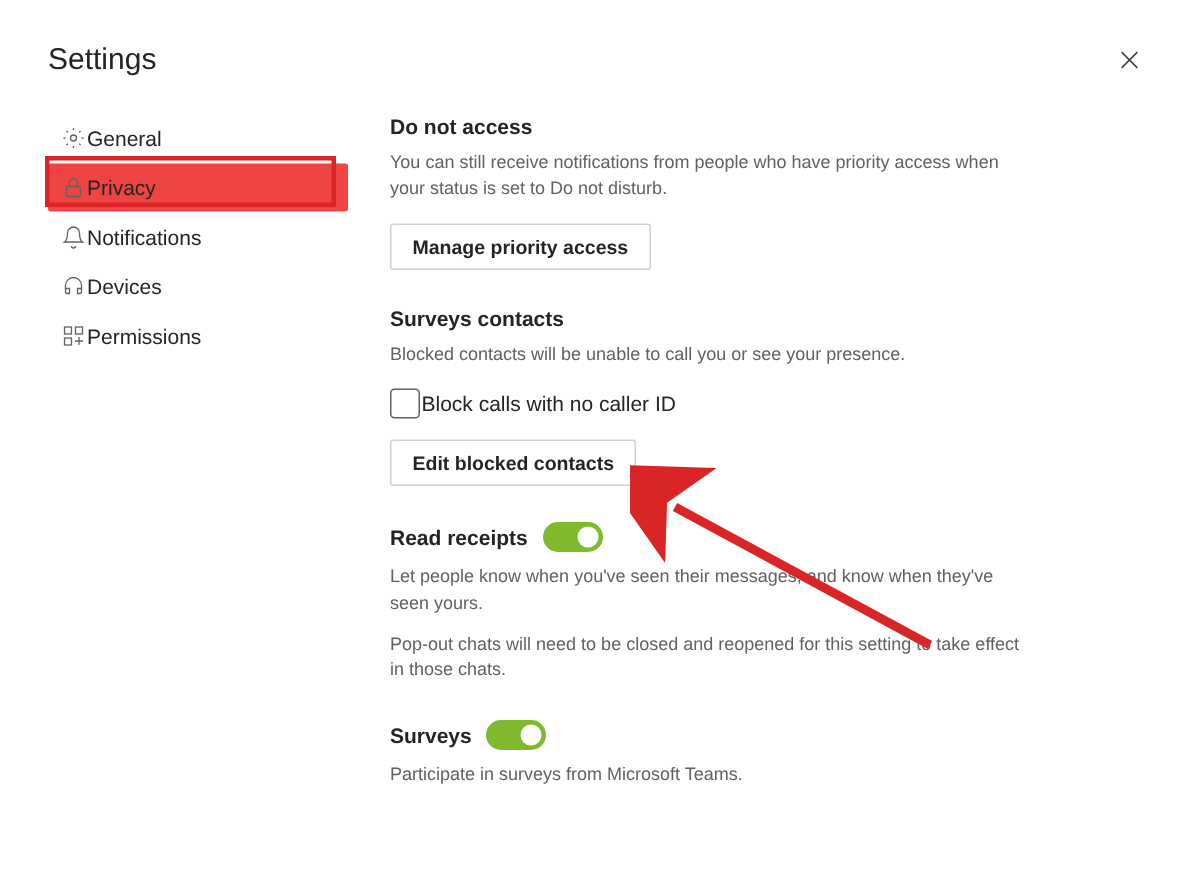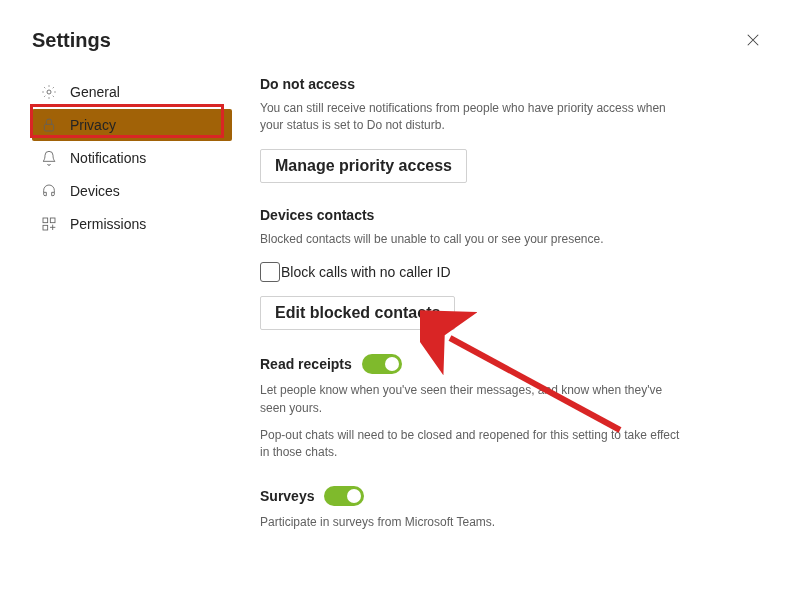--- a/index.html
+++ b/index.html
@@ -13,21 +13,21 @@
       position: relative;
     }
     .header {
       display: flex;
       justify-content: space-between;
       align-items: center;
       padding: 28px 32px 18px 32px;
     }
     .page-title {
       font-size: 20px;
-      font-weight: 700;
+      font-weight: 400;
       color: #242424;
     }
     .close-btn {
       font-size: 16px;
       color: #424242;
       cursor: pointer;
       padding: 4px;
       width: 24px;
       height: 24px;
       display: flex;
@@ -40,31 +40,31 @@
     }
     .sidebar {
       width: 200px;
       flex-shrink: 0;
       padding-top: 6px;
       position: relative;
     }
     .nav-item {
       display: flex;
       align-items: center;
-      gap: 12px;
+      gap: 0;
       padding: 7px 8px;
       margin-bottom: 1px;
       border-radius: 2px;
       cursor: pointer;
       font-size: 14px;
       color: #242424;
       position: relative;
     }
     .nav-item.active {
-      background: #a16207;
+      background: #ef4444;
     }
     .nav-item .icon {
       width: 18px;
       height: 18px;
       display: flex;
       align-items: center;
       justify-content: center;
       flex-shrink: 0;
     }
     .nav-item .icon svg {
@@ -113,21 +113,21 @@
       font-size: 12px;
       color: #616161;
       line-height: 1.45;
       margin-bottom: 10px;
       max-width: 420px;
     }
     .btn {
       background: #fff;
       border: 1px solid #d1d1d1;
       padding: 7px 14px;
-      font-size: 16px;
+      font-size: 13px;
       font-weight: 600;
       color: #242424;
       cursor: pointer;
       border-radius: 2px;
       font-family: inherit;
     }
     .checkbox-row {
       display: flex;
       align-items: center;
       gap: 1px;
@@ -247,21 +247,21 @@
 
   <div class="content">
 
     <div class="section">
       <div class="section-title">Do not access</div>
       <div class="section-desc">You can still receive notifications from people who have priority access when your status is set to Do not disturb.</div>
       <button class="btn">Manage priority access</button>
     </div>
 
     <div class="section">
-      <div class="section-title">Devices contacts</div>
+      <div class="section-title">Surveys contacts</div>
       <div class="section-desc">Blocked contacts will be unable to call you or see your presence.</div>
       <div class="checkbox-row">
         <div class="checkbox"></div>
         <span class="checkbox-label">Block calls with no caller ID</span>
       </div>
       <button class="btn">Edit blocked contacts</button>
     </div>
 
     <div class="section">
       <div class="section-title">

